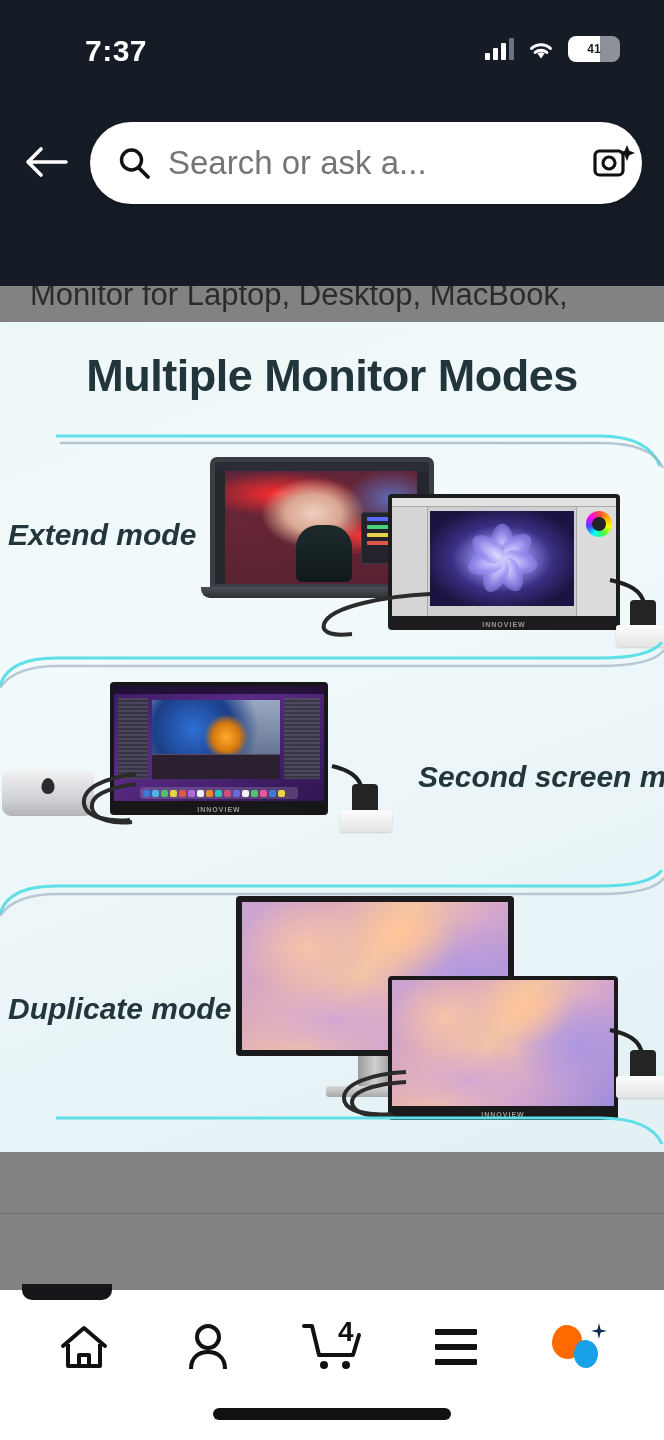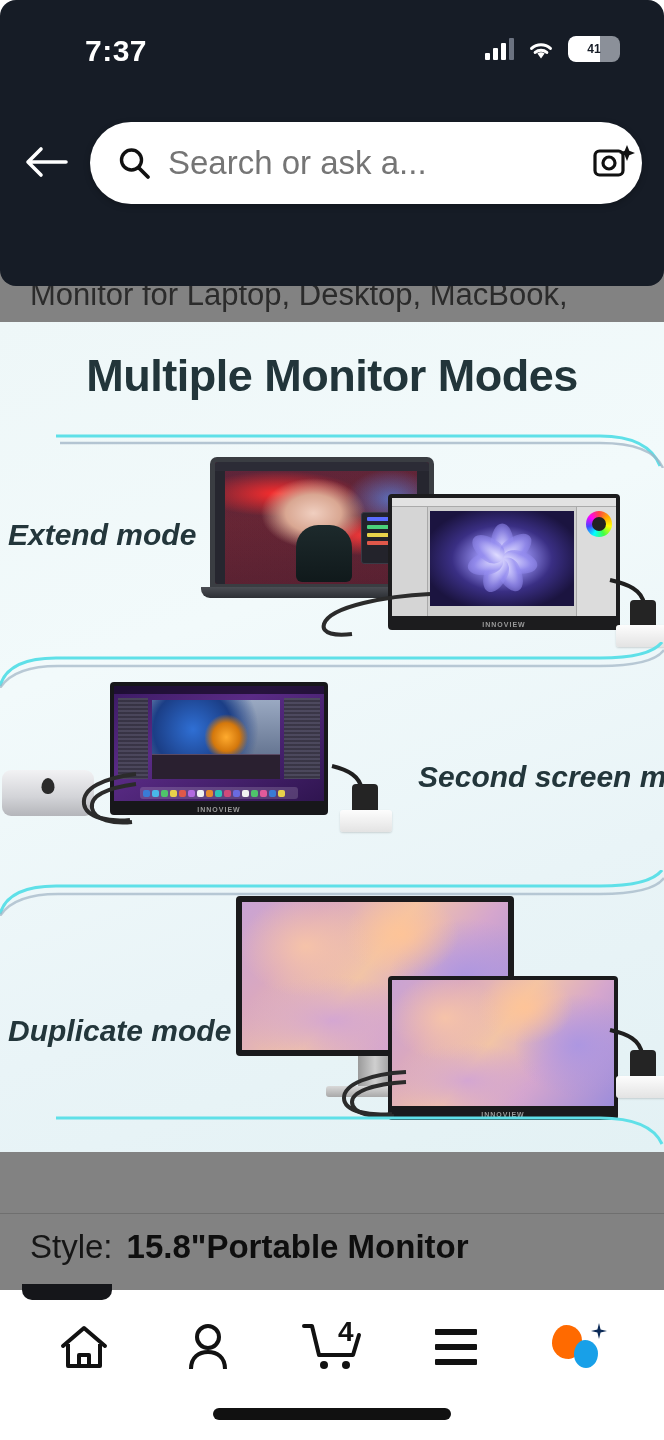--- a/index.html
+++ b/index.html
@@ -9,21 +9,20 @@
     background: #ffffff;
     overflow: hidden;
   }
   .phone { position: relative; width: 664px; height: 1440px; overflow: hidden; background: #ffffff; }
 
   
   .header-dark {
     position: absolute; top: 0; left: 0; width: 664px; height: 286px;
     background: #161c26;
     z-index: 40;
-    border-radius: 16px;
   }
   .statusbar {
     position: absolute; top: 0; left: 0; width: 664px; height: 92px;
   }
   .status-time {
     position: absolute; left: 85px; top: 34px;
     color: #ffffff; font-size: 30px; font-weight: bold;
     letter-spacing: 0.5px;
   }
   .status-icons {
@@ -100,21 +99,21 @@
   
   .divline { position: absolute; left: 0; width: 664px; height: 46px; }
   .divline svg { display: block; }
 
   .mode-label {
     position: absolute; font-size: 30px; font-weight: bold; font-style: italic;
     color: #23363b; white-space: nowrap;
   }
   .lbl-extend { left: 8px; top: 196px; }
   .lbl-second { left: 418px; top: 438px; }
-  .lbl-dup   { left: 8px; top: 670px; margin-top: 22px; }
+  .lbl-dup   { left: 8px; top: 670px; }
 
   
   .scene { position: absolute; }
   .laptop {
     position: absolute; left: 210px; top: 135px; width: 224px; height: 145px;
   }
   .laptop .lid {
     position: absolute; left: 0; top: 0; width: 224px; height: 132px;
     background: #3a3d42; border-radius: 7px 7px 2px 2px; padding: 5px;
   }
@@ -499,24 +498,20 @@
 
       <div class="divline" style="top:782px;">
         <svg width="664" height="46" viewBox="0 0 664 46">
           <path d="M56 14 L600 14 Q650 14 662 40" fill="none" stroke="#5fe0e8" stroke-width="3"></path>
         </svg>
       </div>
     </div>
 
     <div class="band-gray-1"></div>
     <div class="band-gray-2"></div>
-    <div class="style-row">
-      <span class="style-label">Style:</span>
-      <span class="style-value">15.8"Portable Monitor</span>
-    </div>
   </div>
 
   <div class="header-dark">
 
     <div class="statusbar">
       <div class="status-time">7:37</div>
       <div class="status-icons">
         <span class="sig">
           <i></i>
             <i></i>

